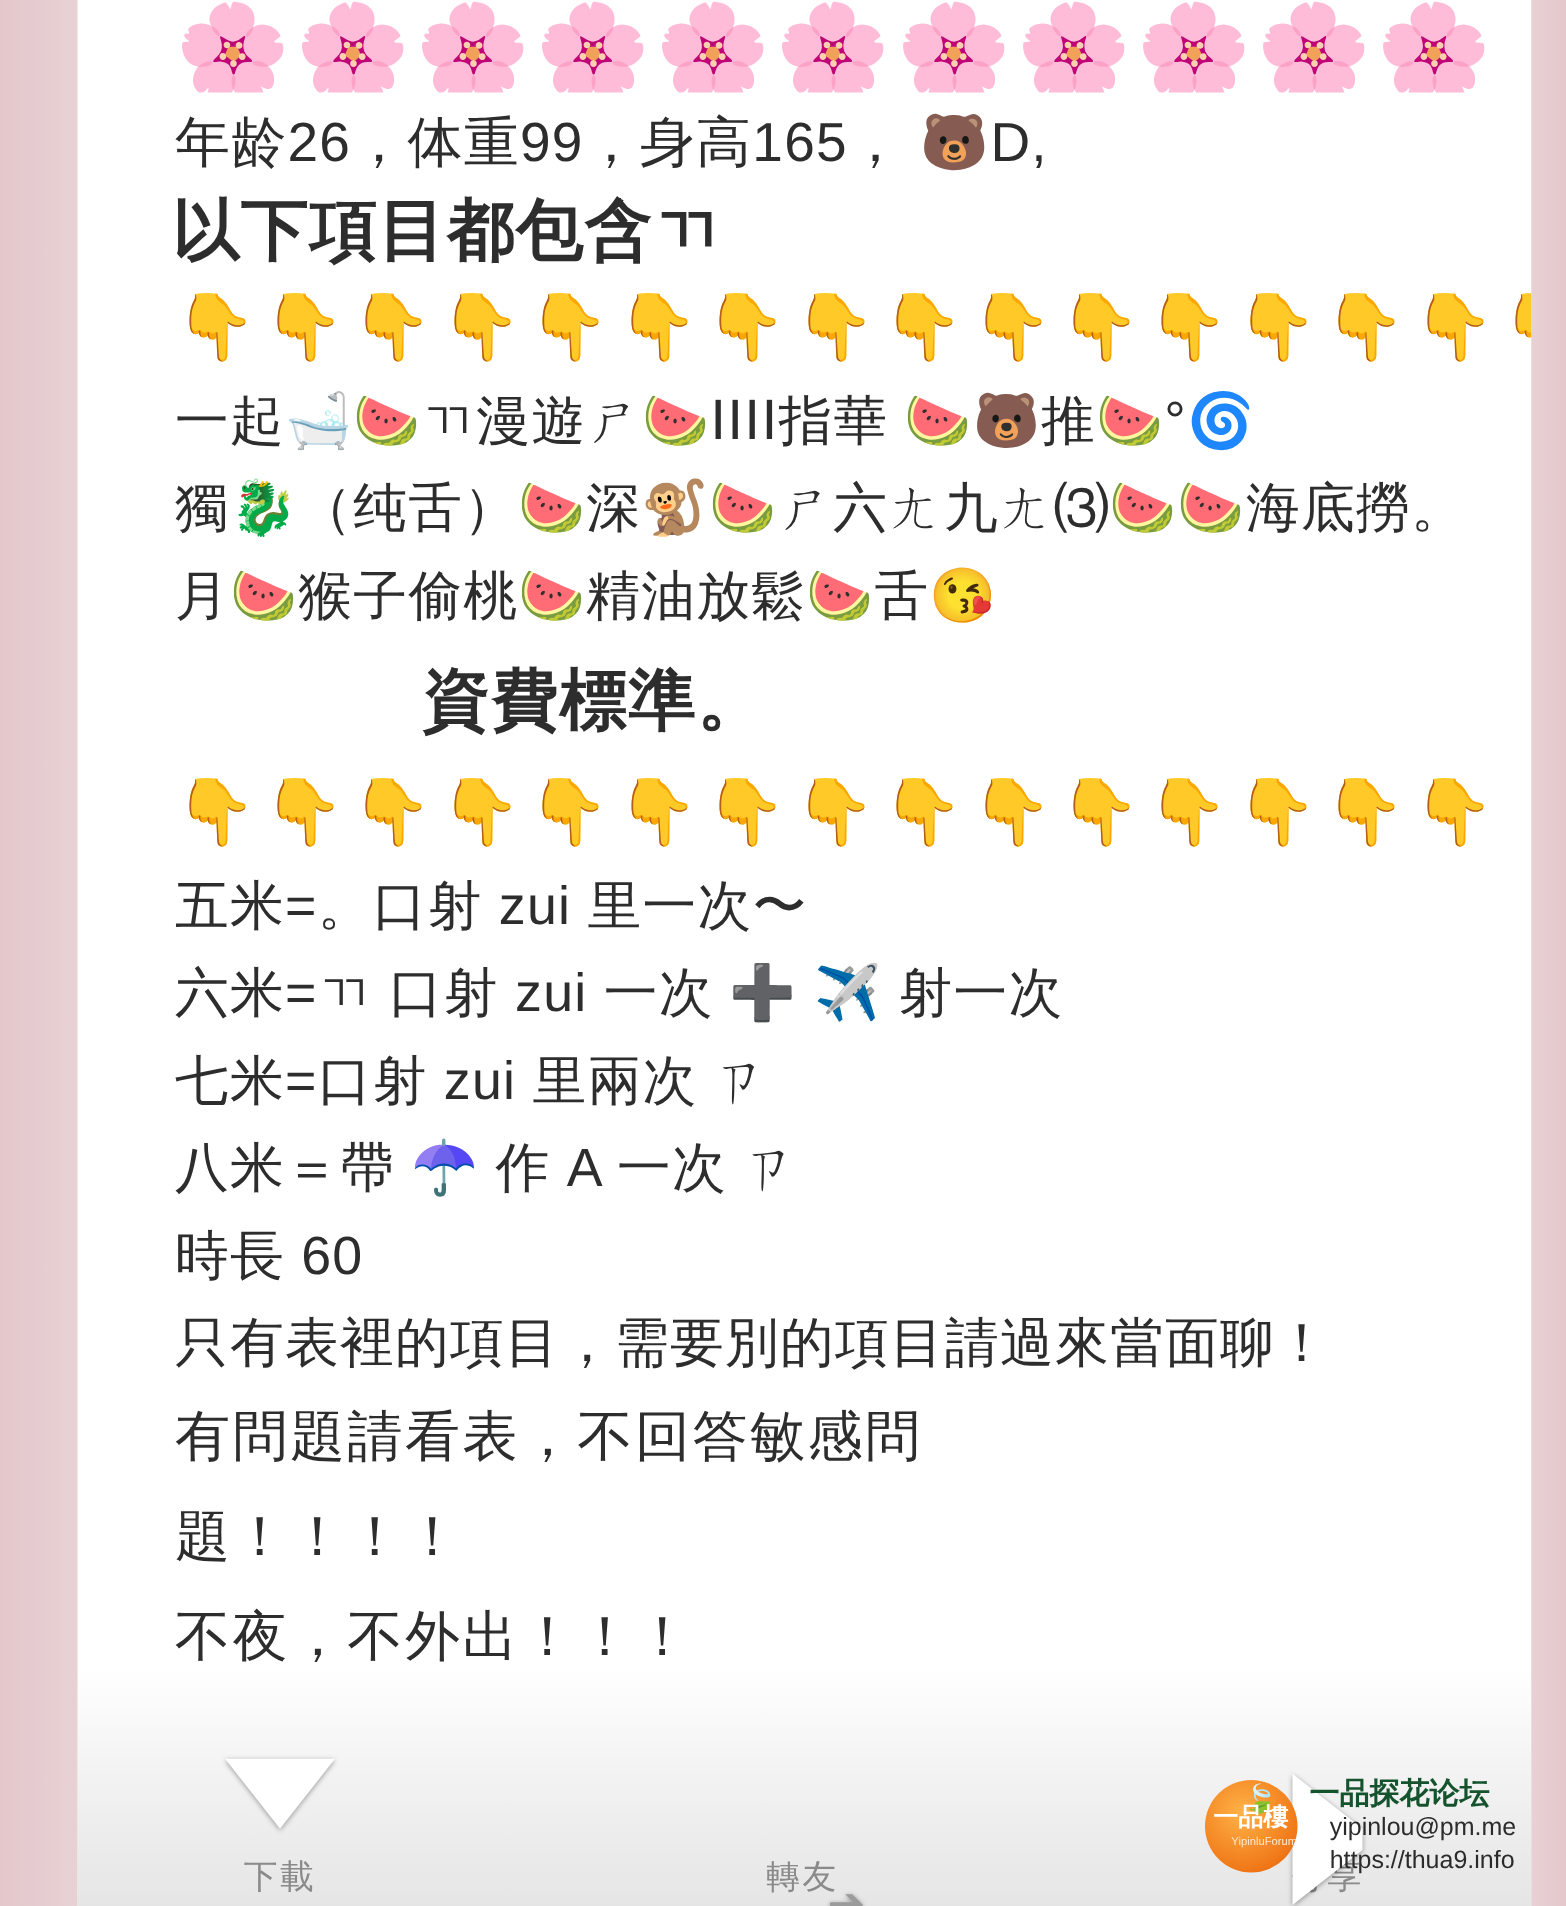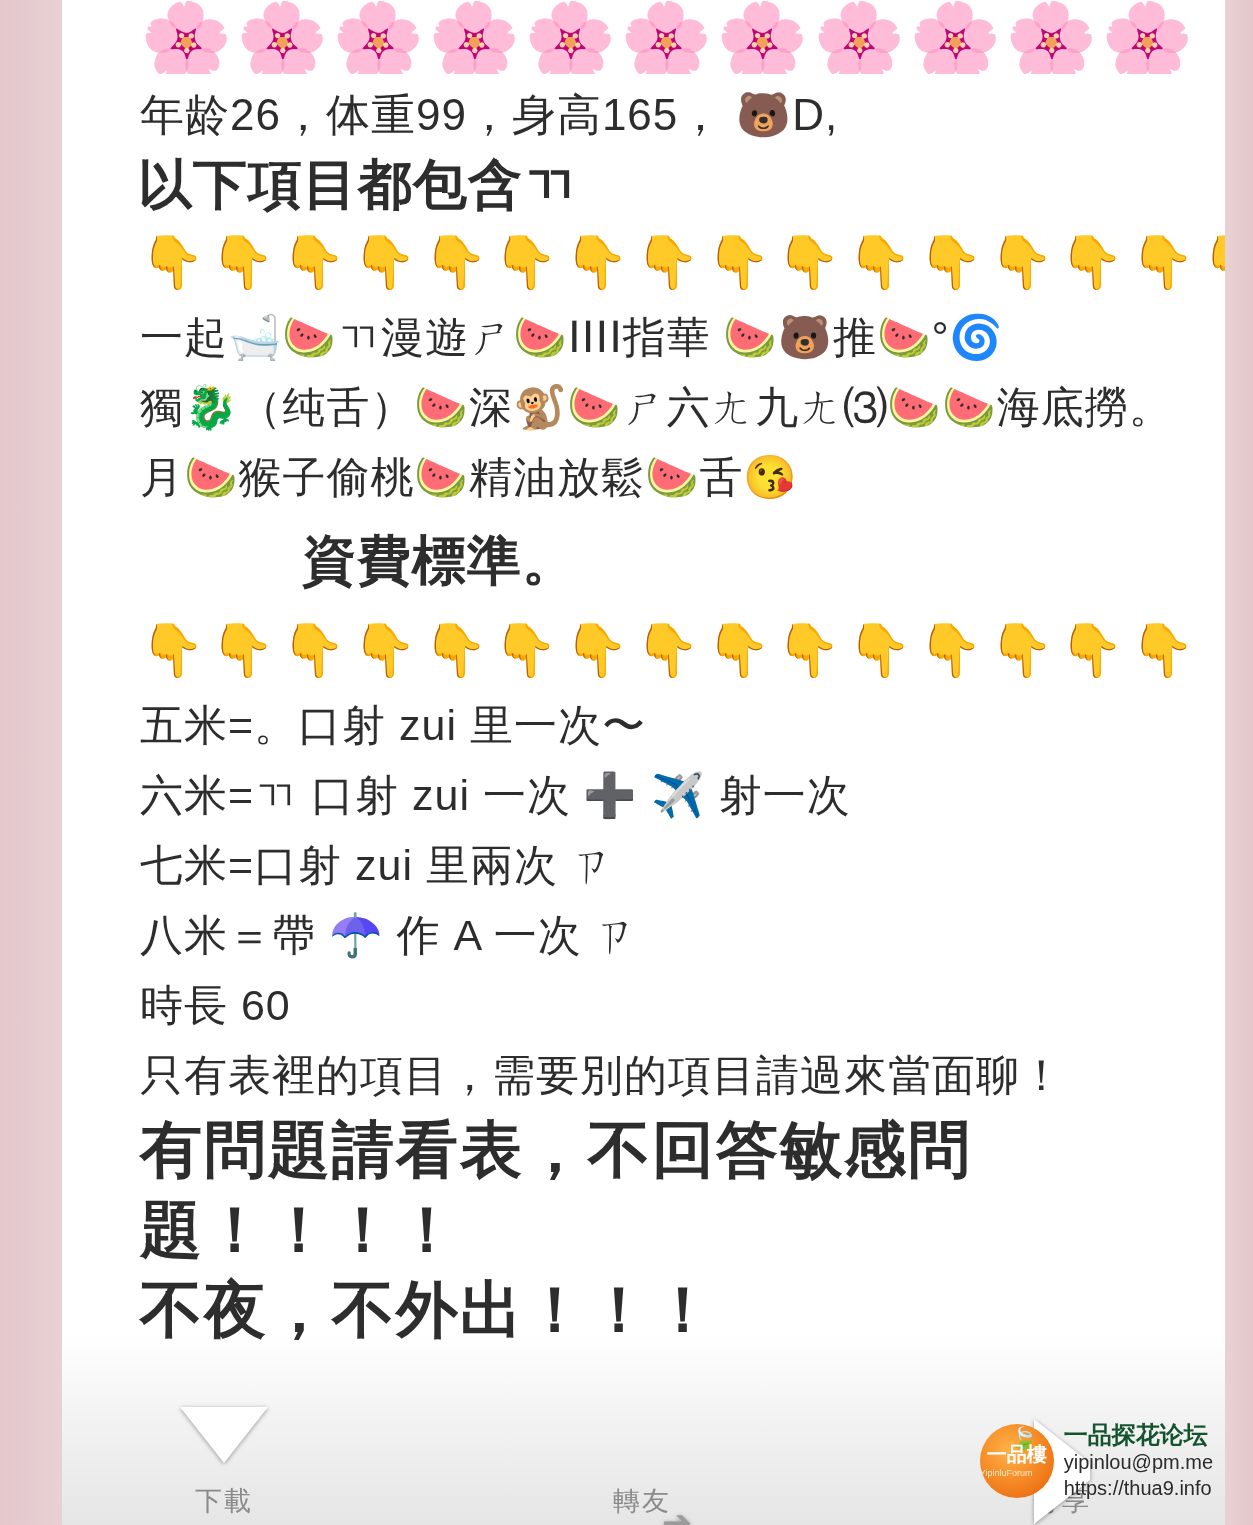--- a/index.html
+++ b/index.html
@@ -66,38 +66,39 @@
   .line.big {
     font-size: 54px;
     font-weight: 600;
     line-height: 76px;
   }
   .line.center-ish {
     padding-left: 76px;
   }
   .line.center-ish2 {
     padding-left: 240px;
+    margin-left: 36px;
   }
   .hand-row {
     font-size: 52px;
     line-height: 60px;
     letter-spacing: 6px;
     white-space: nowrap;
     padding-left: 78px;
   }
   .hand-row.indent {
     padding-left: 78px;
   }
   .line.sub {
     font-size: 43px;
     line-height: 70px;
   }
   .line.huge {
-    font-size: 62px;
-    font-weight: 700;
+    font-size: 44px;
+    font-weight: 400;
     line-height: 80px;
     letter-spacing: 2px;
   }
   .spacer-s { height: 10px; }
   .spacer-m { height: 22px; }
 
   
   #bottom-bar {
     position: absolute;
     left: 62px;
@@ -202,38 +203,39 @@
     text-align: center;
     font-size: 20px;
     color: #ffffff;
     font-weight: 700;
     line-height: 17px;
   }
   #wm-logo .wm-sub {
     position: absolute;
     left: 0; top: 44px;
     width: 74px;
-    text-align: left;
+    text-align: right;
     font-size: 9px;
     color: #fde9cf;
     line-height: 10px;
   }
   #wm-lines {
     color: #2b2b2b;
   }
   #wm-title {
     font-size: 24px;
     font-weight: 700;
     color: #14532d;
     line-height: 28px;
   }
   #wm-mail, #wm-url {
     font-size: 20px;
     color: #2b2b2b;
     line-height: 26px;
+    margin-left: 16px;
   }
 </style>
 </head>
 <body>
 
 <div id="page">
 
   <div id="rail-left"></div>
   <div id="rail-right"></div>
 

